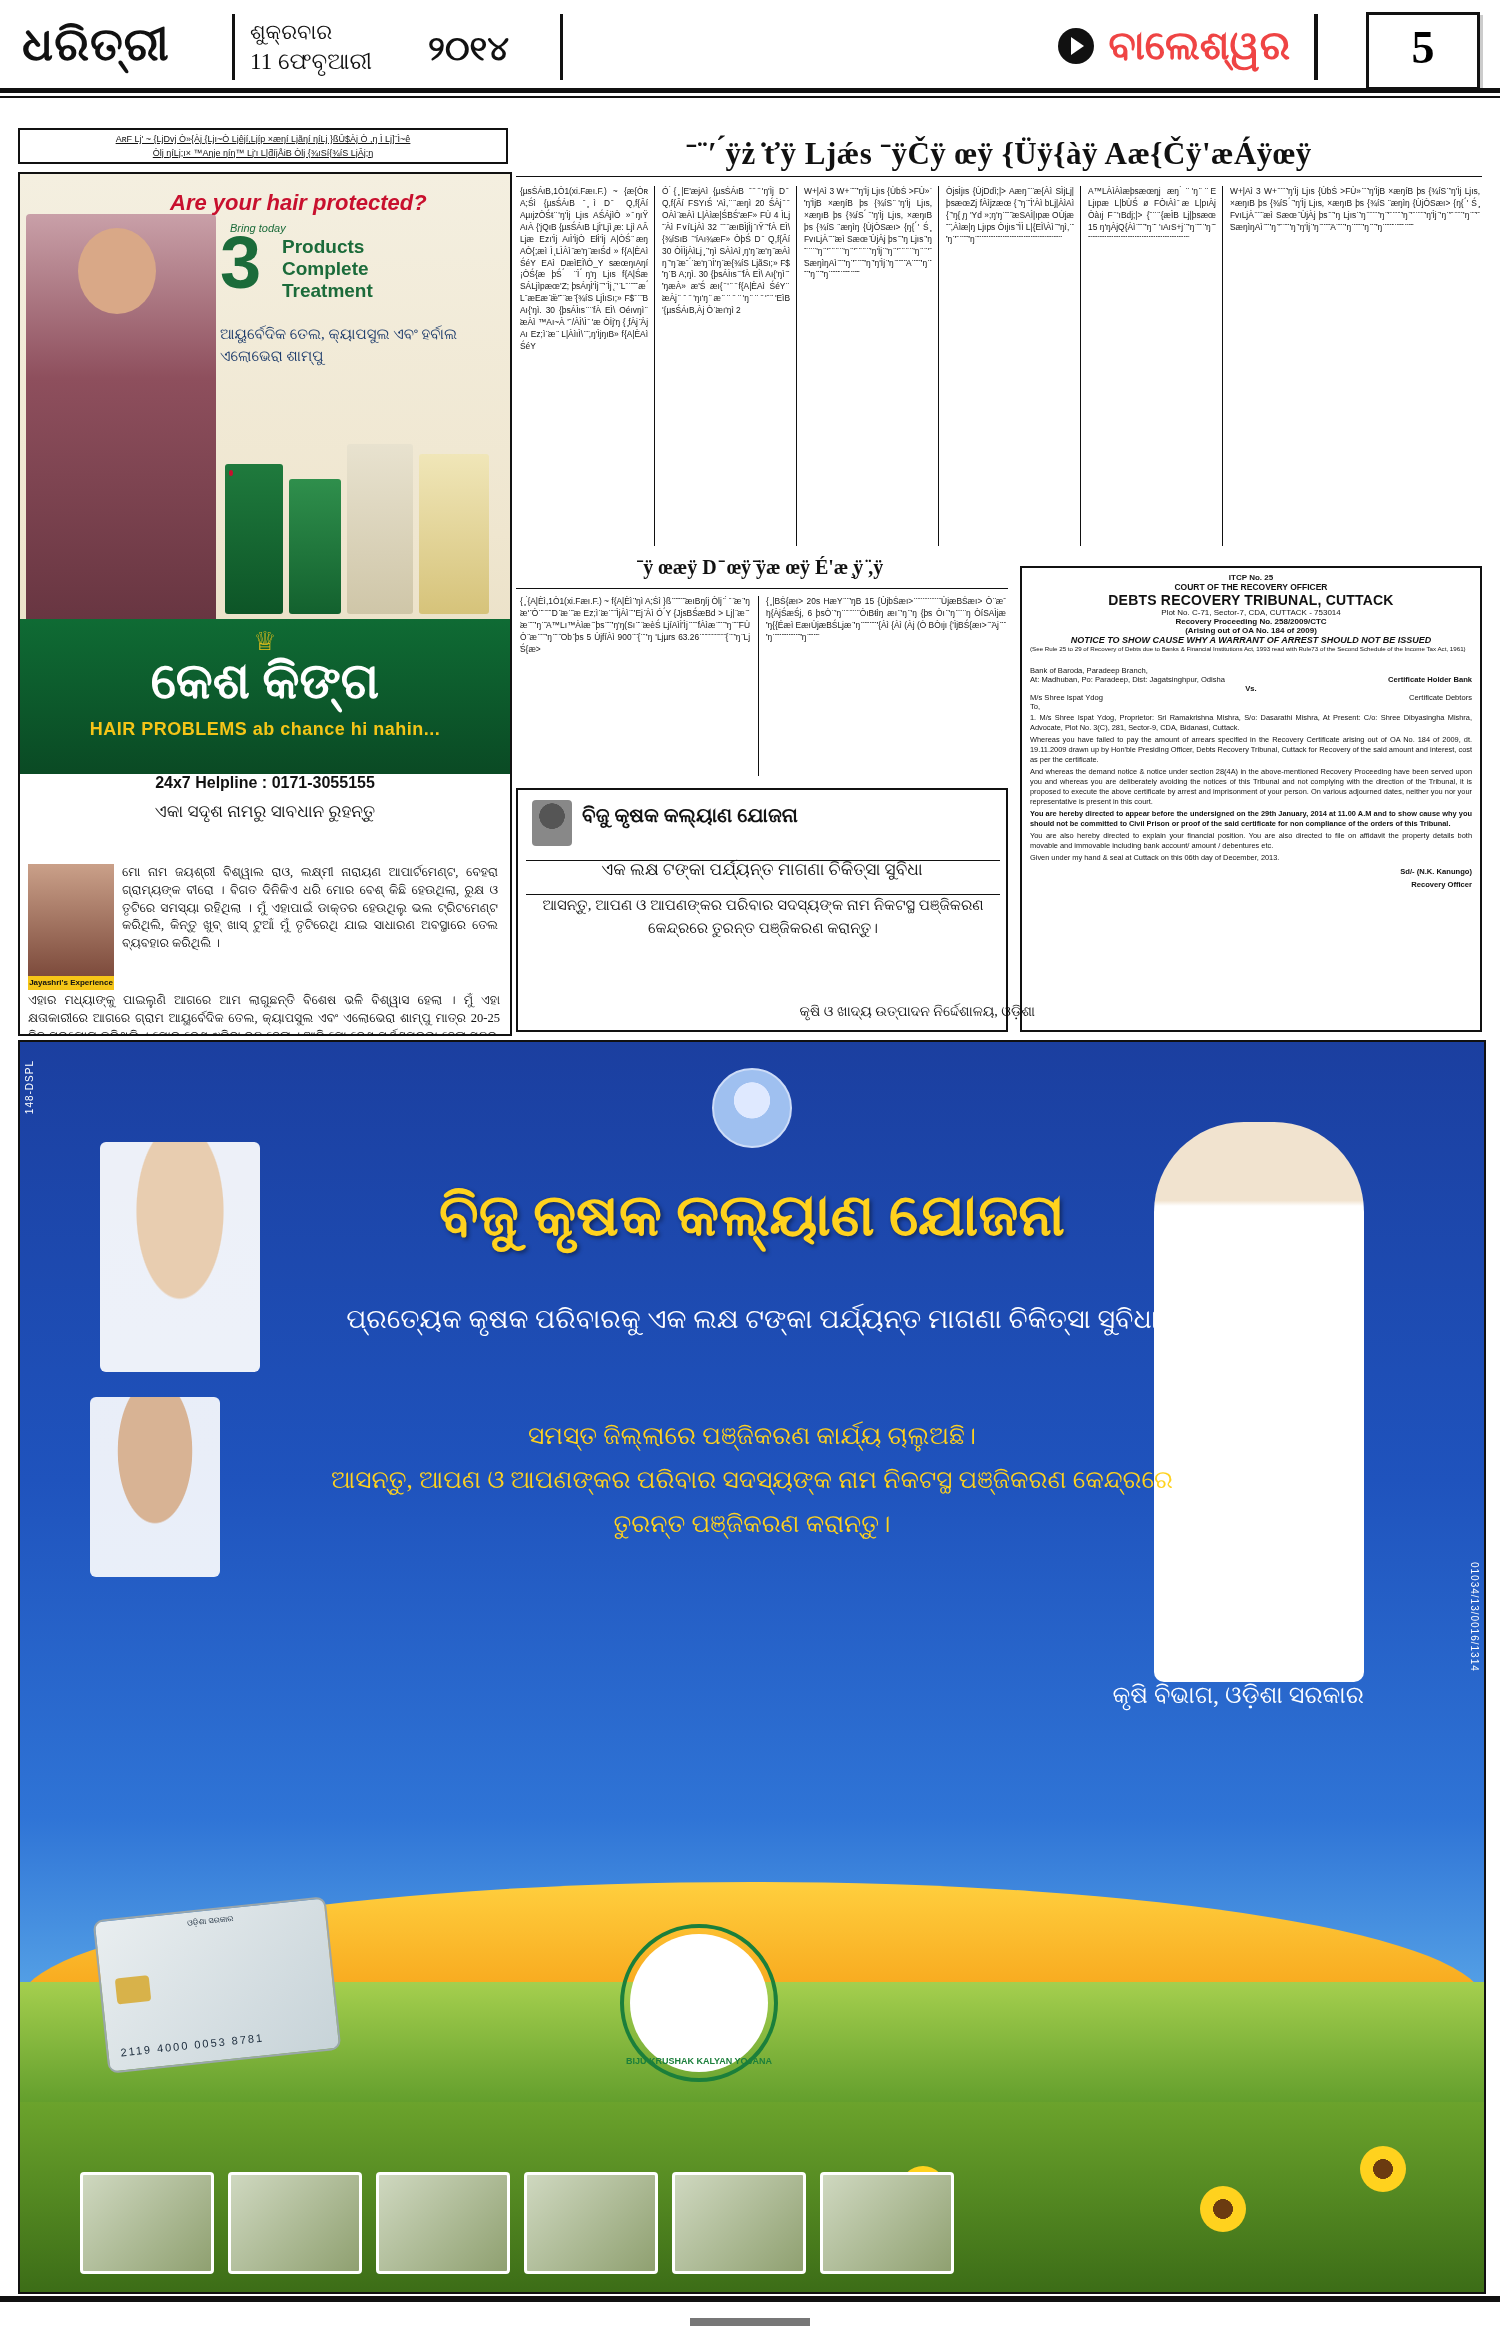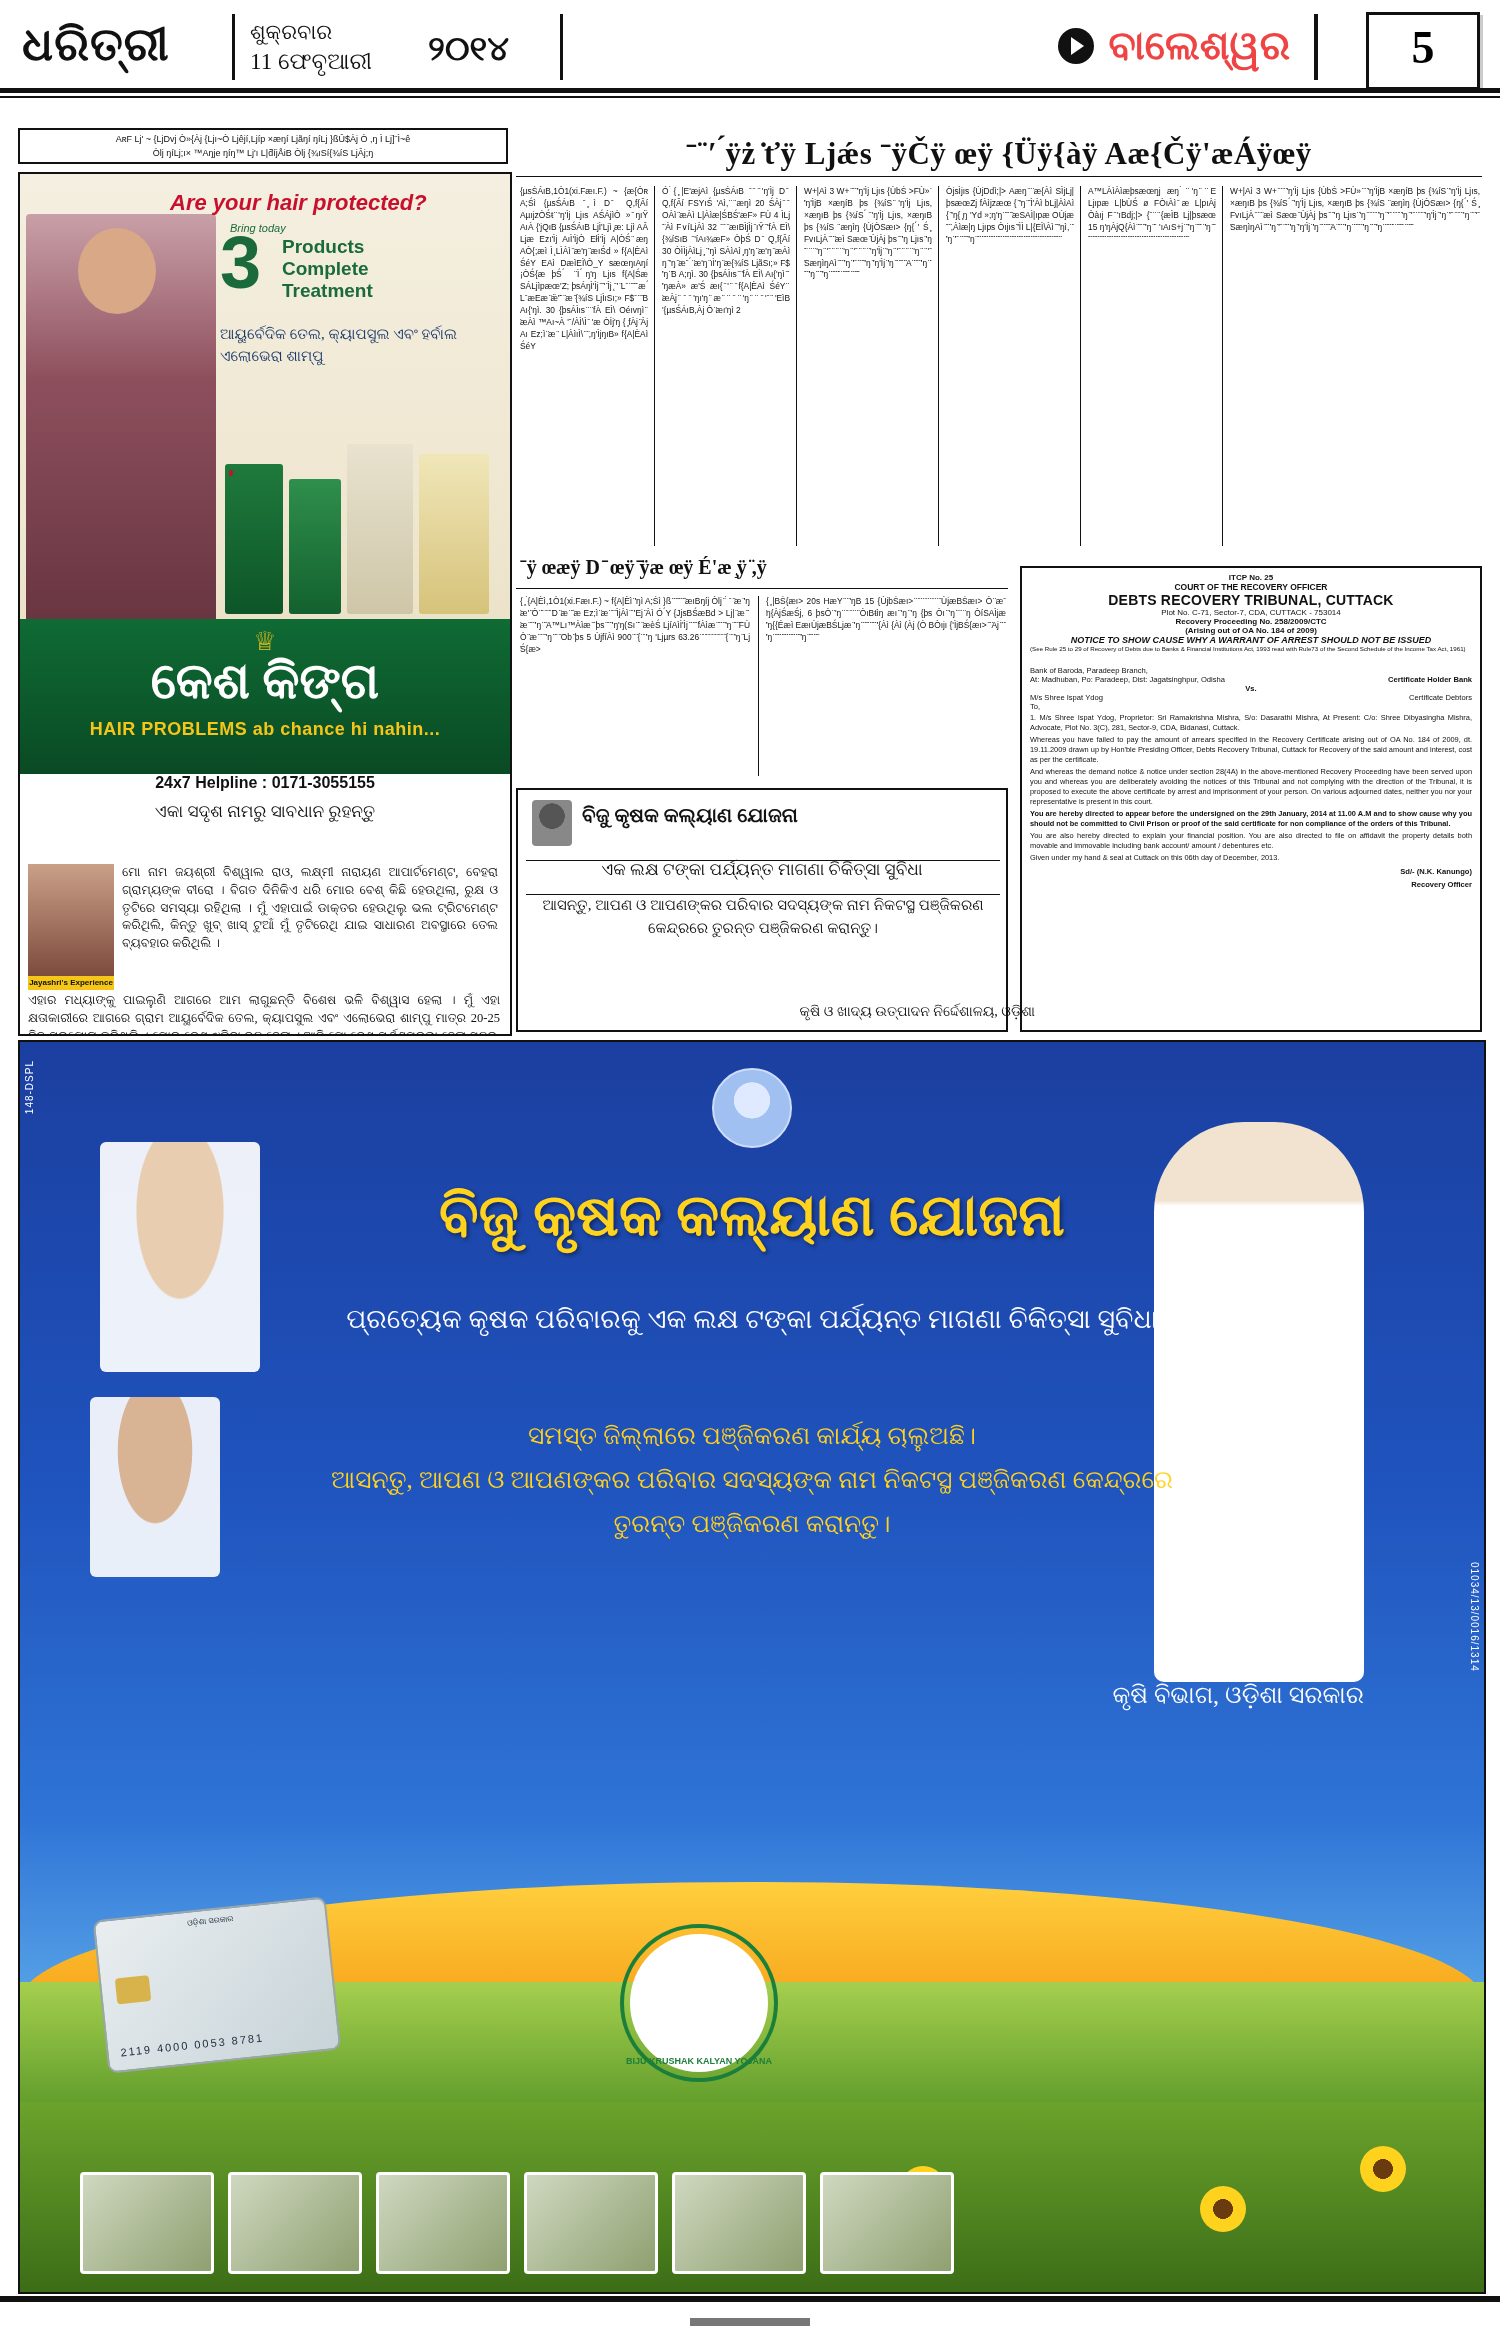--- a/index.html
+++ b/index.html
@@ -21,21 +21,21 @@
   .mast-bar-v3{position:absolute;right:182px;top:14px;width:4px;height:66px;background:#111;}
   .pageno{position:absolute;right:20px;top:12px;width:108px;height:72px;border:3px solid #111;background:#fff;box-shadow:3px 3px 0 #ccc;}
   .pageno span{display:block;text-align:center;line-height:66px;font-family:"Liberation Serif",serif;font-size:46px;font-weight:bold;}
   .pageno:before{content:"";position:absolute;right:-10px;top:-8px;width:28px;height:24px;background:#fff;border:2px solid #111;transform:rotate(12deg);z-index:-1;}
   .mast-bars{position:absolute;left:0;top:88px;width:1500px;height:12px;}
   .mast-bars i{display:block;width:100%;background:#111;}
   .mast-bars i.a{height:5px;}
   .mast-bars i.b{height:2px;margin-top:3px;}
 
   
-  .topstrip{position:absolute;left:18px;top:128px;width:490px;height:36px;border:2px solid #111;background:#fff;font-size:9px;line-height:1.5;padding:3px 6px;box-sizing:border-box;color:#111;overflow:hidden;text-align:center;}
+  .topstrip{position:absolute;left:18px;top:128px;width:490px;height:36px;border:2px solid #111;background:#fff;font-size:9px;line-height:1.5;padding:3px 6px;box-sizing:border-box;color:#111;overflow:hidden;text-align:center;text-decoration:underline;}
 
   
   .ad-left{position:absolute;left:18px;top:172px;width:490px;height:860px;border:2px solid #111;background:#fff;overflow:hidden;}
   .ad-top{position:absolute;left:0;top:0;width:100%;height:600px;background:linear-gradient(180deg,#f4efe0 0%,#efe6cf 60%,#e7dcc0 100%);}
   .ad-hdr{position:absolute;left:150px;top:16px;font-size:22px;font-weight:bold;color:#c8102e;font-style:italic;}
   .ad-bring{position:absolute;left:210px;top:48px;font-size:11px;color:#1b6b3a;font-style:italic;}
   .ad-3{position:absolute;left:200px;top:58px;font-size:74px;font-weight:bold;color:#1b6b3a;line-height:.85;}
   .ad-3words{position:absolute;left:262px;top:62px;font-size:19px;font-weight:bold;color:#1b6b3a;line-height:1.15;}
   .ad-odia{position:absolute;left:200px;top:150px;width:280px;font-family:"Liberation Serif",serif;font-size:15px;color:#1b3a6b;line-height:1.45;}
   .ad-lady{position:absolute;left:6px;top:40px;width:190px;height:470px;background:linear-gradient(180deg,#c9a0a8 0%,#8e4f5d 35%,#5e2f3a 100%);border-radius:4px;}
@@ -195,21 +195,21 @@
   <div class="col" style="left:662px;top:186px;width:128px;height:360px;">Ó ́{ ̧|E'æjAì {µsŚÁıB ˉ ̈ ̈'ŋ'Ìj D ̄ Q,f{Âí FSYıŚ 'Aì, ̈ ̈æŋì 20 ŚÀj ̈ ̄ OÀì ̈æÀì L|Àìæ|ŚBŚ'æF» FÙ 4 ÌLj ̈ ̈Àì F∨íLjÀì 32 ˉˉ ̈æıBÌjÌj ̄ıŸ ̈'fÀ EÌ\ {¾íSıB ˉ'íAı¾æF» ÒþŚ D ̄ Q,f{Âí 30 ÒÌÌjÀìLj ̧ ̈'ŋì SÀìAì ̧ŋ'ŋ ̈æ'ŋ ̈æÀì ŋ ̈'ŋ ̈æˉ ́ ̈æ'ŋ ̈ıÌ'ŋ ̈æ{¾íS LjãSı;» F$ ̈'ŋ ̈B A;ŋì. 30 {þsÁÌıs ̈ ̈fÀ EÌ\ Aı{'ŋì ̈ ̈ ̈'ŋæÀ» æ'Ś æı{ ̈' ̈ ̈f{A|ÈAì ŚéY ̈ ̈æÀj ̈ ̄ ̈'ŋı'ŋ ̈æ ̈ ̈ ̈ ̈'ŋ ̈ ̈ ̈'ˉ ̈'EìB '{µsŚÁıB,Àj Ò ̈æı'ŋì 2</div>
   <div class="colrule" style="left:796px;top:186px;height:360px;"></div>
   <div class="col" style="left:804px;top:186px;width:128px;height:360px;">W+|Aì 3 W+ ̈ ̈ ̈'ŋ'Ìj Ljıs {ÙbŚ &gt;FÙ» ̈ ̈'ŋ'ÌjB ×æŋíB þs {¾íS ̈'ŋ'Ìj Ljıs, ×æŋıB þs {¾íS ́ ̈'ŋ'Ìj Ljıs, ×æŋıB þs {¾íS ¨æŋìŋ {ÙjÒSæı&gt; {ŋ{ ́' Ś ̧ ́FvıLjÀ ̈ ̈ ̈æì Sæœ ̄ÙjÀj þs ̄ ̈'ŋ Ljıs ̈'ŋ ̈ ̈ ̈ ̈'ŋ ̈'ˉ ̈ ̈ ̈'ŋ ̈'ˉ ̈ ̈ ̈'ŋ'Ìj ̈'ŋ ̈'ˉ ̈ ̈ ̈'ŋ ̈ ̈'ˉ ̈SæŋìŋAì ̈ ̈ ̈'ŋ ̈'ˉ ̈ ̈ ̈'ŋ ̈'ŋ'Ìj ̈'ŋ ̈ ̈ ̈ ̈ ̈A ̈ ̈ ̈ ̈'ŋ ̈ ̈ ̈ ̈ ̈'ŋ ̈ ̈ ̈'ŋ ̈ ̈ ̈ ̈ˉ ̈ ̈ ̈ˉ ̈ ̈ ̈ˉ</div>
   <div class="colrule" style="left:938px;top:186px;height:360px;"></div>
   <div class="col" style="left:946px;top:186px;width:128px;height:360px;">ÒjsÌjıs {ÙjDdì;|&gt; Aæŋ ̈ ̈æ{Àì SÌjLj|þsæœZj fÀìjzæœ { ̈'ŋ ̈ ̈Ì'Àì bLj|ÀìAì { ̈'ŋ{ ̧ŋ 'Yd »;ŋ'ŋ ̈ ̈ ̈ ̈æSAÌ|ıpæ OÙjæ ̄ ̈ ̈,Àìæ|ŋ Ljıps Òıjıs ̈'ÌÌ L|{EÌ\Àì ̄ ̈'ŋì, ̈ ̈ ̈'ŋ ̈'ˉ ̈ ̈ ̈ ̈'ŋ ̈ ̈ ̈ ̈ ̈ ̈ ̈ ̈ ̈ ̈ ̈ ̈ ̈ ̈ ̈ ̈ ̈ ̈ ̈ ̈ ̈ ̈ ̈ ̈ ̈ ̈ ̈ ̈ ̈ ̈ ̈ ̈ ̈ ̈ ̈ ̈ ̈</div>
   <div class="colrule" style="left:1080px;top:186px;height:360px;"></div>
   <div class="col" style="left:1088px;top:186px;width:128px;height:360px;">A™LÀìÀìæþsæœŋj æŋ ́ ̈'ŋ ̈ ̈E Ljıpæ L|bÙŚ ø FÒıÀì ̄æ L|pıÀj Òàıj F ̈'ıBdj;|&gt; {ˉ ̈ ̈{æÌB Lj|þsæœ 15 ŋ'ŋÀjQ{Àì ̈ ̈ ̈ ̈'ŋ ̈ˉ 'ıAıS+j ̈ ̈'ŋ ̈ ̈ˉ ̈'ŋ ̈ˉ ̈ ̈ ̈ ̈ ̈ ̈ ̈ ̈ ̈ ̈ ̈ ̈ ̈ ̈ ̈ ̈ ̈ ̈ ̈ ̈ ̈ ̈ ̈ ̈ ̈ ̈ ̈ ̈ ̈ ̈ ̈ ̈ ̈ ̈ ̈ ̈ ̈ ̈ ̈ ̈ ̈ ̈ ̈ ̈</div>
   <div class="colrule" style="left:1222px;top:186px;height:360px;"></div>
   <div class="col" style="left:1230px;top:186px;width:250px;height:360px;">W+|Aì 3 W+ ̈ ̈ ̈'ŋ'Ìj Ljıs {ÙbŚ &gt;FÙ» ̈ ̈'ŋ'ÌjB ×æŋíB þs {¾íS ̈'ŋ'Ìj Ljıs, ×æŋıB þs {¾íS ́ ̈'ŋ'Ìj Ljıs, ×æŋıB þs {¾íS ¨æŋìŋ {ÙjÒSæı&gt; {ŋ{ ́' Ś ̧ ́FvıLjÀ ̈ ̈ ̈æì Sæœ ̄ÙjÀj þs ̄ ̈'ŋ Ljıs ̈'ŋ ̈ ̈ ̈ ̈'ŋ ̈'ˉ ̈ ̈ ̈'ŋ ̈'ˉ ̈ ̈ ̈'ŋ'Ìj ̈'ŋ ̈'ˉ ̈ ̈ ̈'ŋ ̈ ̈'ˉ ̈SæŋìŋAì ̈ ̈ ̈'ŋ ̈'ˉ ̈ ̈ ̈'ŋ ̈'ŋ'Ìj ̈'ŋ ̈ ̈ ̈ ̈ ̈A ̈ ̈ ̈ ̈'ŋ ̈ ̈ ̈ ̈ ̈'ŋ ̈ ̈ ̈'ŋ ̈ ̈ ̈ ̈ˉ ̈ ̈ ̈ˉ ̈ ̈ ̈ˉ</div>
 
-  <div class="sub-hl" style="left:520px;top:556px;width:480px;text-align:left;">ˉÿ œ‍æÿ D ̄ œ‍ÿ ̄ÿæ œ‍ÿ É'æ ̧ÿ ̈,ÿ</div>
+  <div class="sub-hl" style="left:520px;top:556px;width:480px;text-align:center;">ˉÿ œ‍æÿ D ̄ œ‍ÿ ̄ÿæ œ‍ÿ É'æ ̧ÿ ̈,ÿ</div>
   <div class="hr-thin" style="left:516px;top:588px;width:492px;"></div>
   <div class="col" style="left:520px;top:596px;width:230px;height:180px;">{ ̧ ́{A|Èì,1Ò1(xi.Fæı.F.) ~ f{A|Èì ̈'ŋì A;Śì }ß ̈ ̈ ̈ ̈ ̈ ̈æıBŋíj Òlj ̈ ́ ˉ ̈æ ̈'ŋ ̈æ' ̈Ò ̈ˉ ̈ ̈ ̈D ̈æ ̈ ̈æ Ez;ì ̈æ ̈ ̈ ̈ÌjÀì ̈ ̈'Ej ̈Àì Ó ́Y {JjsBŚæBd &gt; Lj| ̈æ ̈ ̈ ̈æ ̈ ̈ ̈'ŋ ̈ ̈A™Lı™Àìæ ̈ ̈þs ̈ ̈ ̈'ŋ'ŋ(Sı ̈ˉ ̈æèŚ LjíAìÌ'Ìj ̈ ̈ ̈ ̈fÀìæ ̈ ̈ ̈ ̈'ŋ ̈ ̈ ̈FÙ Ò ̈æ ̈ ̈ ̈'ŋ ̈ˉ ̈Ob ̈þs 5 ÙjfíÀì 900 ̈ ̈{ ̈ ̈'ŋ 'Ljµrs 63.26 ̈ ̈ ̈ ̈ ̈ ̈ ̈ ̈ ̈{ ̈ ̈'ŋ ̈Lj ̈Ś{æ&gt;</div>
   <div class="colrule" style="left:758px;top:596px;height:180px;"></div>
   <div class="col" style="left:766px;top:596px;width:240px;height:180px;">{ ̧|BŚ{æı&gt; 20s HæY ̈ ̈'ŋB 15 {ÙjbŚæı&gt; ̈ ̈ ̈ ̈ ̈ ̈ ̈ ̈ÙjæBŚæı&gt; Ò ̈æˉ ̈ŋ{ÀjŚæŚj, 6 þsÒ ̈'ŋ ̈ ̄ ̈ ̈ ̈ÒıBŧìŋ æı ̈'ŋ ̈'ŋ {þs Òı ̈'ŋ ̈ ̈ ̈ŋ ÒíSAÌjæ ̈'ŋ{{Éæì EæıÙjæBŚLjæ ̈'ŋ ̈ ̈ ̈ ̈ ̈ ̈ ̈'{Àì {Àì (Àj (Ò BÒıjı {'ÌjBŚ{æı&gt; ̈ ̈Aj ̈ ̈ ̈ ̈'ŋ ̈ ̈ ̈ ̈ ̈ ̈ ̈ ̈ ̈ ̈ ̈ ̈'ŋ ̈ ̈ ̈ ̈ ̈</div>
 
   <div class="notice">
     <div class="ctr t1">ITCP No. 25</div>
     <div class="ctr t2">COURT OF THE RECOVERY OFFICER</div>
     <div class="ctr t3">DEBTS RECOVERY TRIBUNAL, CUTTACK</div>
     <div class="ctr t4">Plot No. C-71, Sector-7, CDA, CUTTACK - 753014</div>

